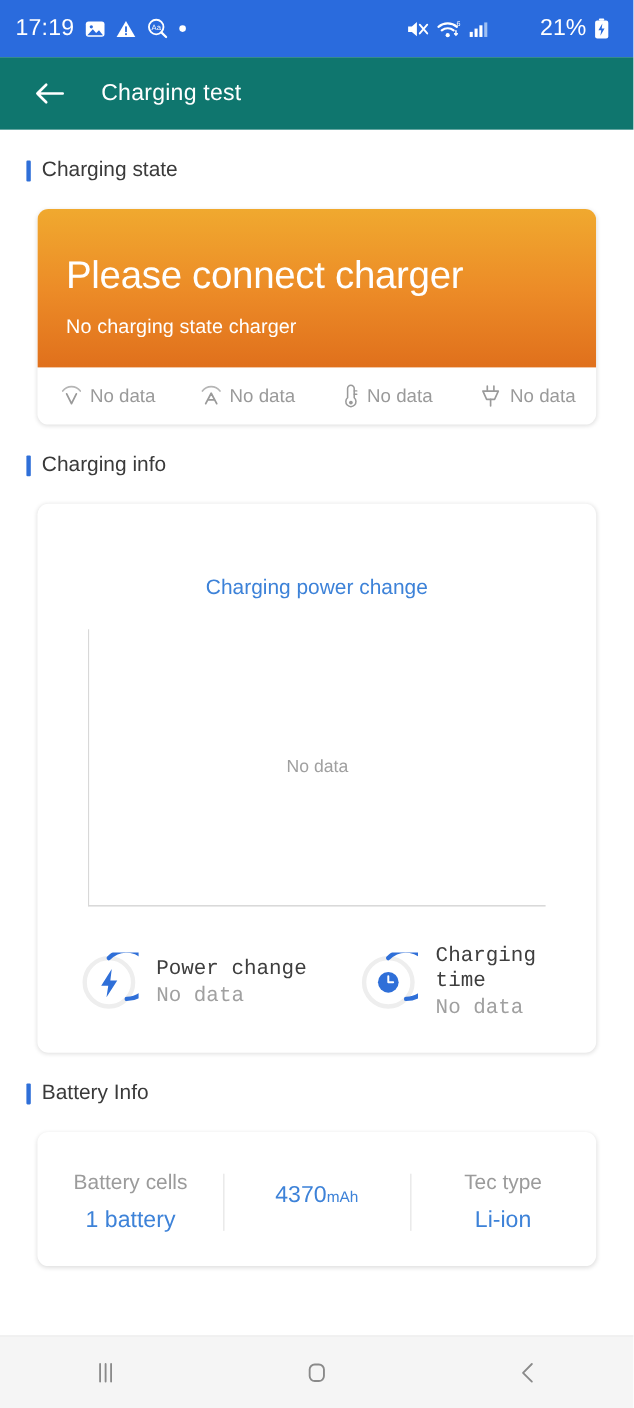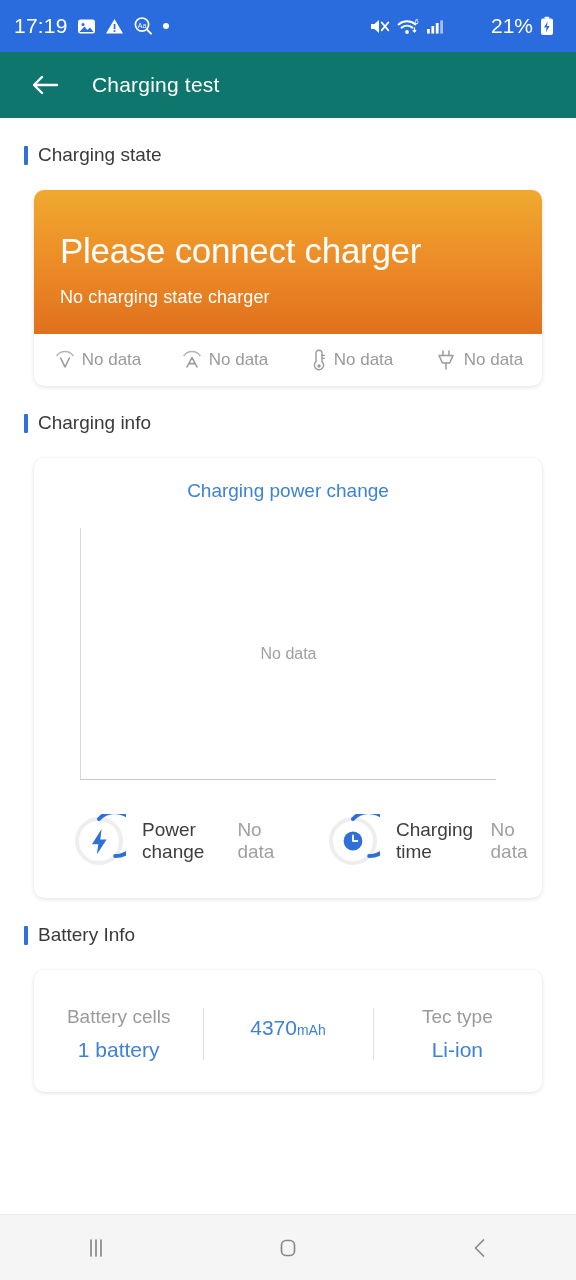--- a/index.html
+++ b/index.html
@@ -60,37 +60,37 @@
     display:flex; align-items:center;
     height:52px;
   }
   .metric{
     flex:1; display:flex; align-items:center; justify-content:center; gap:6px;
   }
   .metric-label{ font-size:17px; color:#9a9a9a; }
 
   
   .chart-card{ margin:24px 34px 0 34px; padding:22px 0 0 0; }
-  .chart-title{ text-align:center; font-size:19px; color:#3d82d8; }
+  .chart-title{ text-align:center; font-size:19px; color:#3d82d8;margin-top:44px; }
   .plot{
     position:relative;
     margin:26px 46px 0 46px;
     height:252px;
     border-left:1.5px solid #d8d8d8;
     border-bottom:1.5px solid #c9c9c9;
   }
   .plot-empty{
     position:absolute; top:50%; left:50%; transform:translate(-50%,-50%);
     font-size:16px; color:#a0a0a0;
   }
   .stats{
     display:flex; padding:34px 0 30px 0;
   }
   .stat{ flex:1; display:flex; align-items:center; gap:16px; padding-left:38px; }
-  .stat-txt{ display:flex; flex-direction:row; gap:3px; }
+  .stat-txt{ display:flex; flex-direction:column; gap:3px;font-family:Liberation Mono, monospace; }
   .stat-name{ font-size:19px; color:#3e3e3e; }
   .stat-val{ font-size:19px; color:#a0a0a0; }
 
   
   .batt-card{ margin:24px 34px 0 34px; padding:36px 0 30px 0; }
   .batt-row{ display:flex; }
   .batt-col{ flex:1; text-align:center; position:relative; }
   .batt-col + .batt-col::before{
     content:""; position:absolute; left:0; top:2px; bottom:2px; width:1px; background:#e2e2e2;
   }

